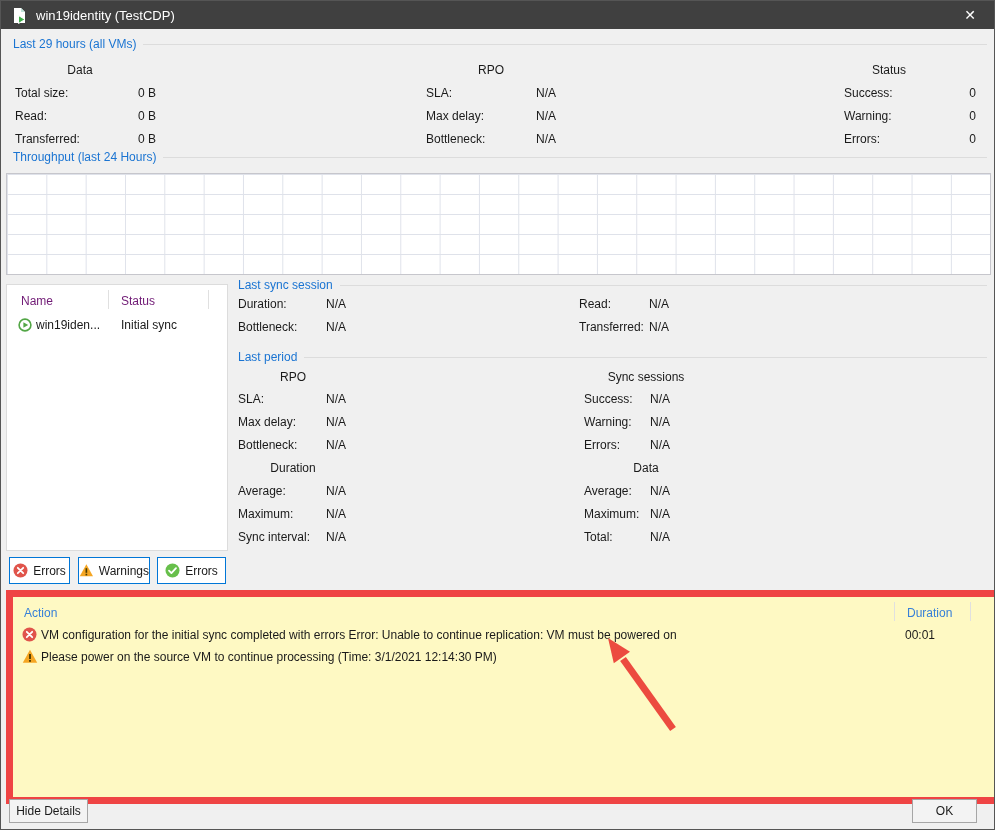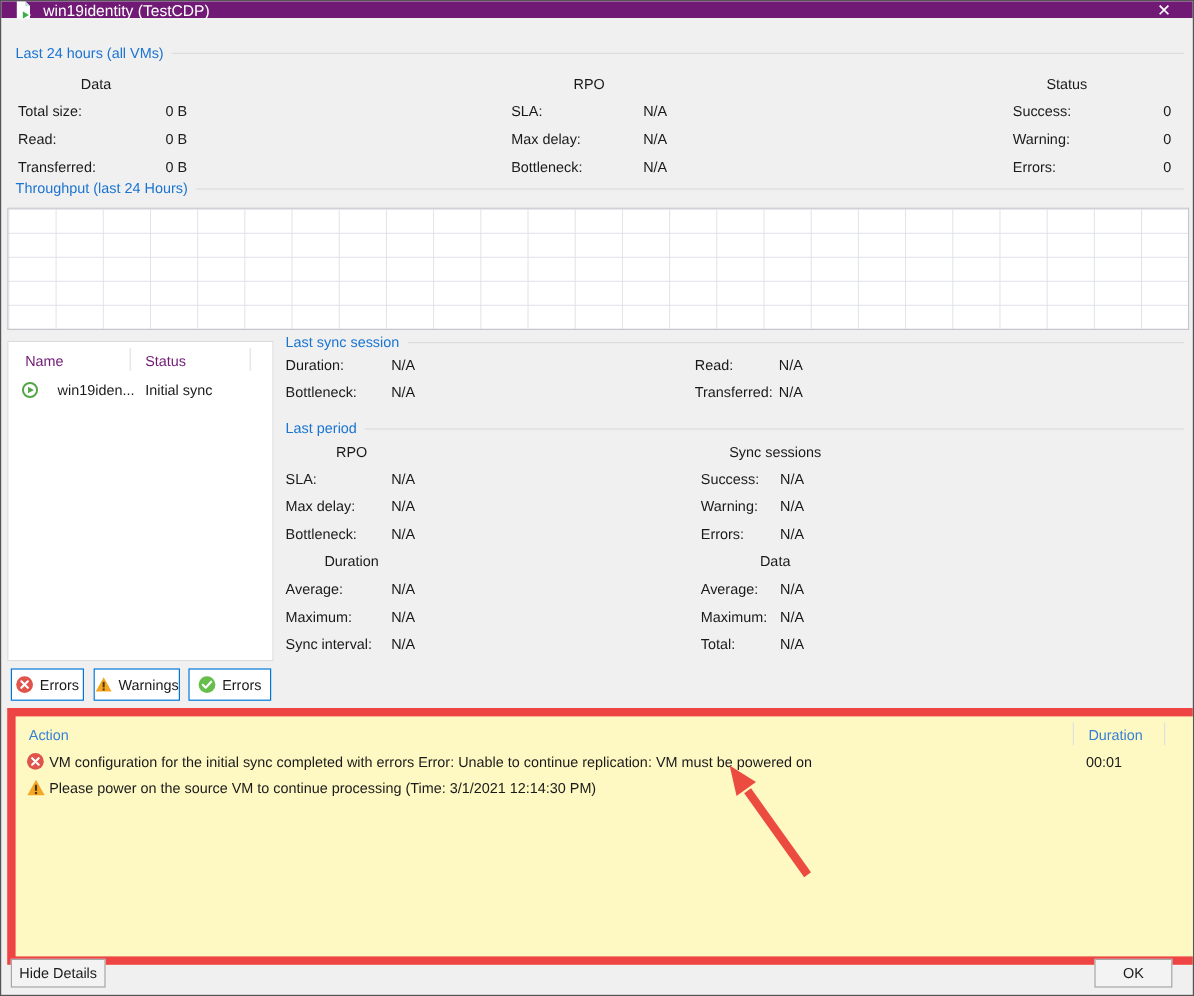--- a/index.html
+++ b/index.html
@@ -1,18 +1,18 @@
 <!DOCTYPE html>
 <html><head>
 <meta charset="utf-8">
 <style>
   html,body{margin:0;padding:0;}
   body{width:995px;height:830px;font-family:"Liberation Sans",sans-serif;font-size:12px;color:#1a1a1a;background:#888;}
   .window{position:absolute;left:0;top:0;width:993px;height:828px;background:#f0f0f0;border:1px solid #555;overflow:hidden;}
-  .titlebar{position:absolute;left:0;top:0;right:0;height:14px;background:#701a75;display:flex;align-items:center;padding:0 10px;color:#fff;}
+  .titlebar{position:absolute;left:0;top:0;right:0;height:28px;background:#404040;display:flex;align-items:center;padding:0 10px;color:#fff;}
   .titlebar .title{margin-left:8px;font-size:13px;}
   .titlebar .close{margin-left:auto;font-size:14px;cursor:pointer;padding:2px 8px;}
   .glabel{position:absolute;display:flex;align-items:center;color:#1a74d2;white-space:nowrap;}
   .glabel .hl{flex:1;height:1px;background:#dcdcdc;margin-left:7px;}
   .hdr{position:absolute;text-align:center;white-space:nowrap;}
   .kv{position:absolute;white-space:nowrap;height:16px;}
   .kv .val{position:absolute;top:0;white-space:nowrap;}
   .kv .val.r{right:2px;text-align:right;}
   .chart{position:absolute;left:5px;top:172px;width:983px;height:100px;background:#fff;border:1px solid #c6c6cc;
          background-image:linear-gradient(to right,#dfe2ea 1px,transparent 1px),linear-gradient(to bottom,#dfe2ea 1px,transparent 1px);
@@ -38,21 +38,21 @@
       <path d="M3 1h7l4 4v11H3z" fill="#fff"></path>
       <path d="M10 1l4 4h-4z" fill="#bfe3d8"></path>
       <path d="M7.5 8.5l6.5 4-6.5 4z" fill="#3fae49" stroke="#fff" stroke-width="1"></path>
     </svg>
     <span class="title">win19identity (TestCDP)</span>
     <span class="close">✕</span>
   </div>
 
   <div>
     <div class="glabel" style="left:12px;top:36px;right:7px">
-      <span>Last 24 hours (all VMs)</span>
+      <span>Last 29 hours (all VMs)</span>
         <span class="hl"></span>
     </div>
 
     <div class="hdr" style="left:14px;top:62px;width:130px">Data</div>
     <div class="kv" style="left:14px;top:85px;width:146px"><span>Total size:</span><span class="val" style="left:123px">0 B</span></div>
     <div class="kv" style="left:14px;top:108px;width:146px"><span>Read:</span><span class="val" style="left:123px">0 B</span></div>
     <div class="kv" style="left:14px;top:131px;width:146px"><span>Transferred:</span><span class="val" style="left:123px">0 B</span></div>
 
     <div class="hdr" style="left:425px;top:62px;width:130px">RPO</div>
     <div class="kv" style="left:425px;top:85px;width:150px"><span>SLA:</span><span class="val" style="left:110px">N/A</span></div>
@@ -76,21 +76,21 @@
   <div class="vm-panel">
     <span class="colhdr" style="left:14px">Name</span>
     <div class="vsep" style="left:101px;top:5px;height:19px"></div>
     <span class="colhdr" style="left:114px">Status</span>
     <div class="vsep" style="left:201px;top:5px;height:19px"></div>
     <div class="vm-row">
       <svg class="icon" style="position:absolute;left:11px;top:3px" width="14" height="14" viewBox="0 0 14 14">
         <circle cx="7" cy="7" r="5.9" fill="#fff" stroke="#53a646" stroke-width="1.6"></circle>
         <path d="M5.4 4.2l4.8 2.8-4.8 2.8z" fill="#53a646"></path>
       </svg>
-      <span style="position:absolute;left:41px;top:3px">win19iden...</span>
+      <span style="position:absolute;left:29px;top:3px">win19iden...</span>
       <span style="position:absolute;left:114px;top:3px">Initial sync</span>
     </div>
   </div>
 
   <div>
     <div class="glabel" style="left:237px;top:277px;right:7px">
       <span>Last sync session</span>
         <span class="hl"></span>
     </div>
     <div class="kv" style="left:237px;top:296px;width:170px"><span>Duration:</span><span class="val" style="left:88px">N/A</span></div>

